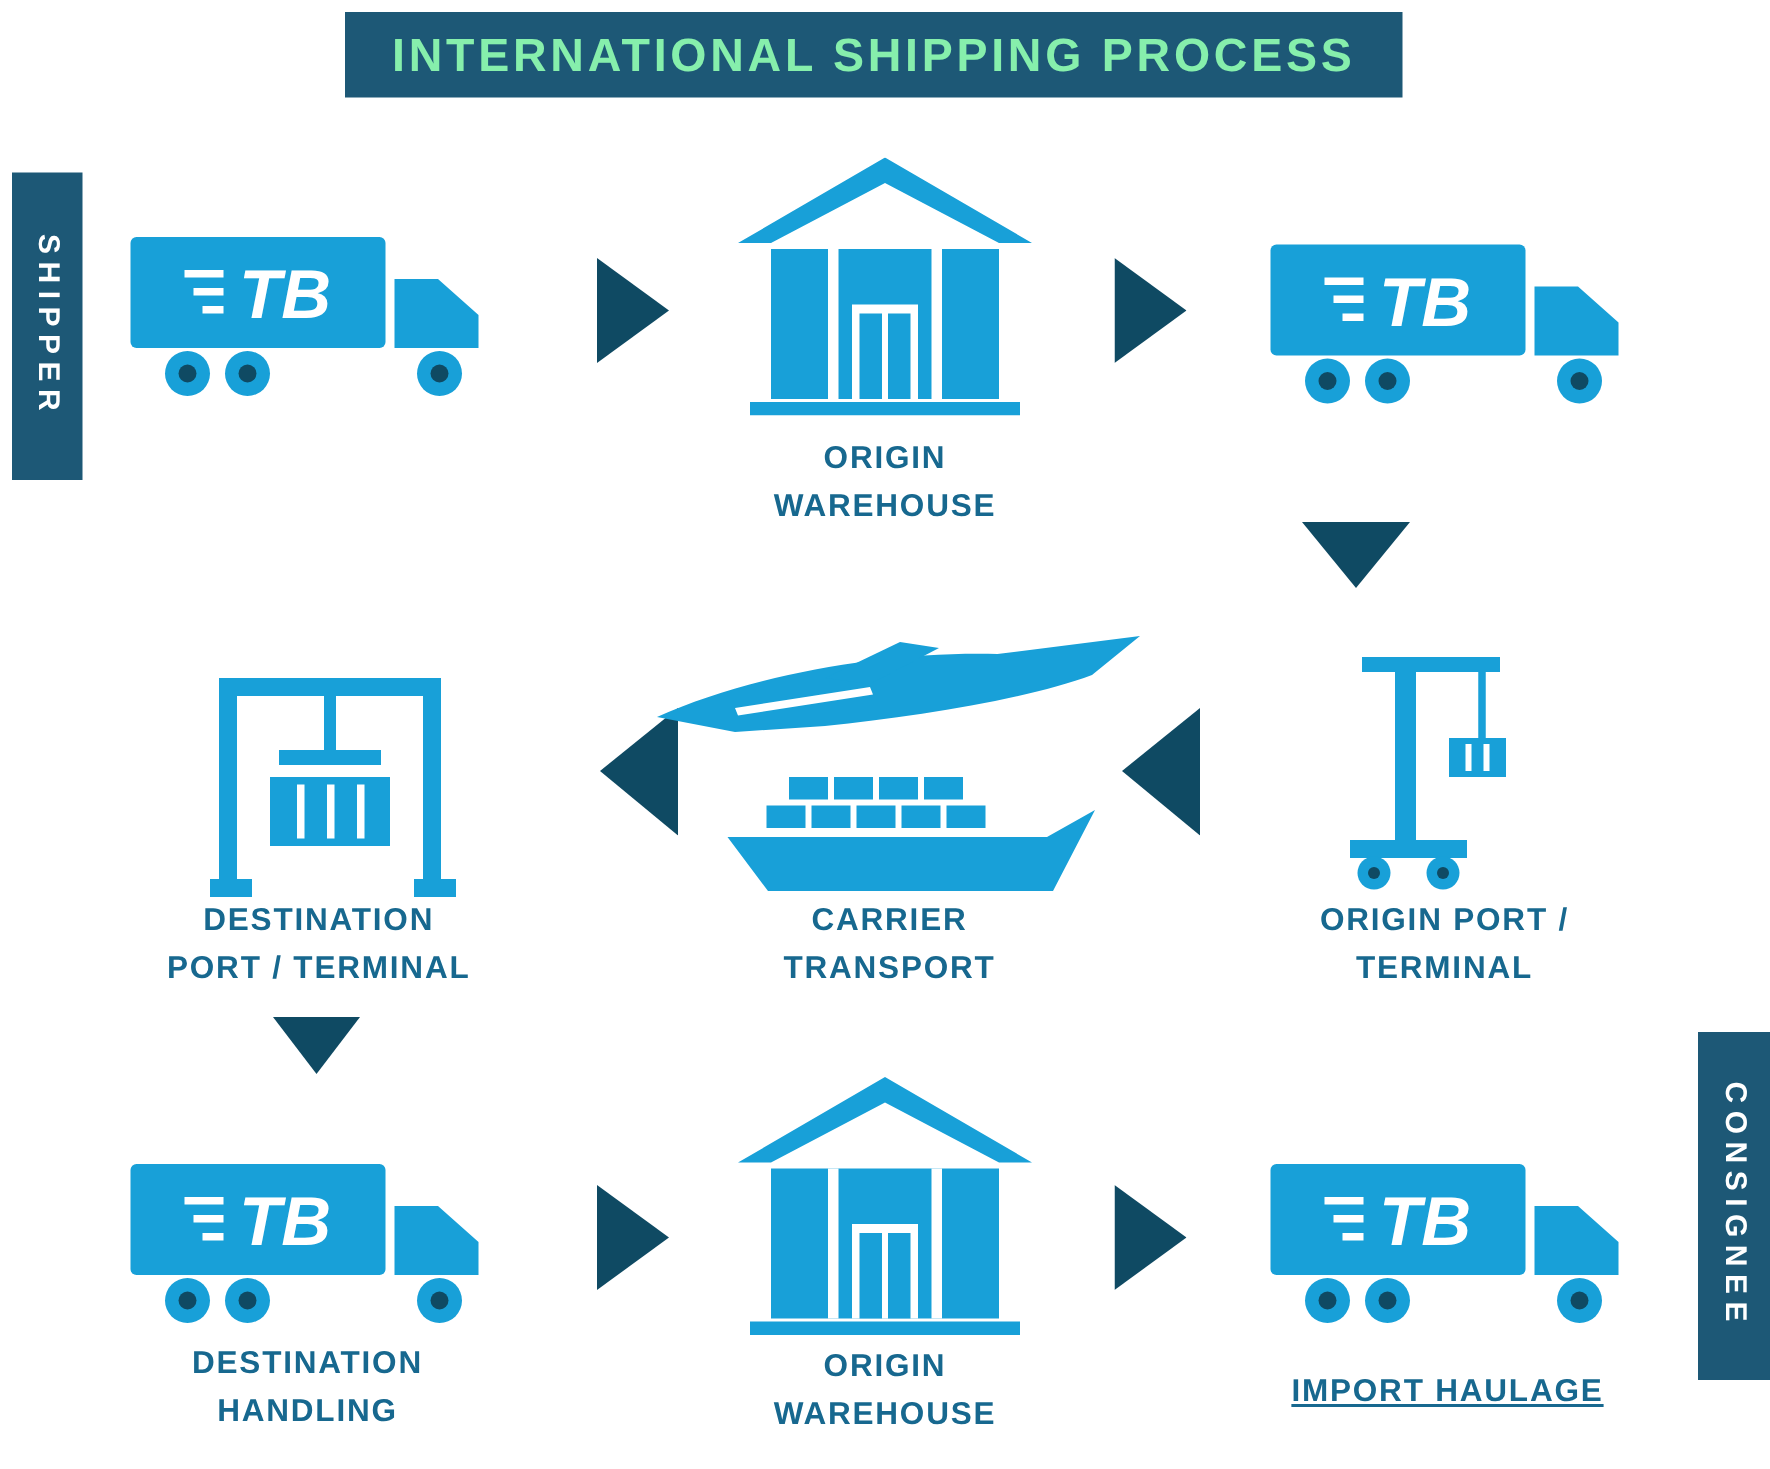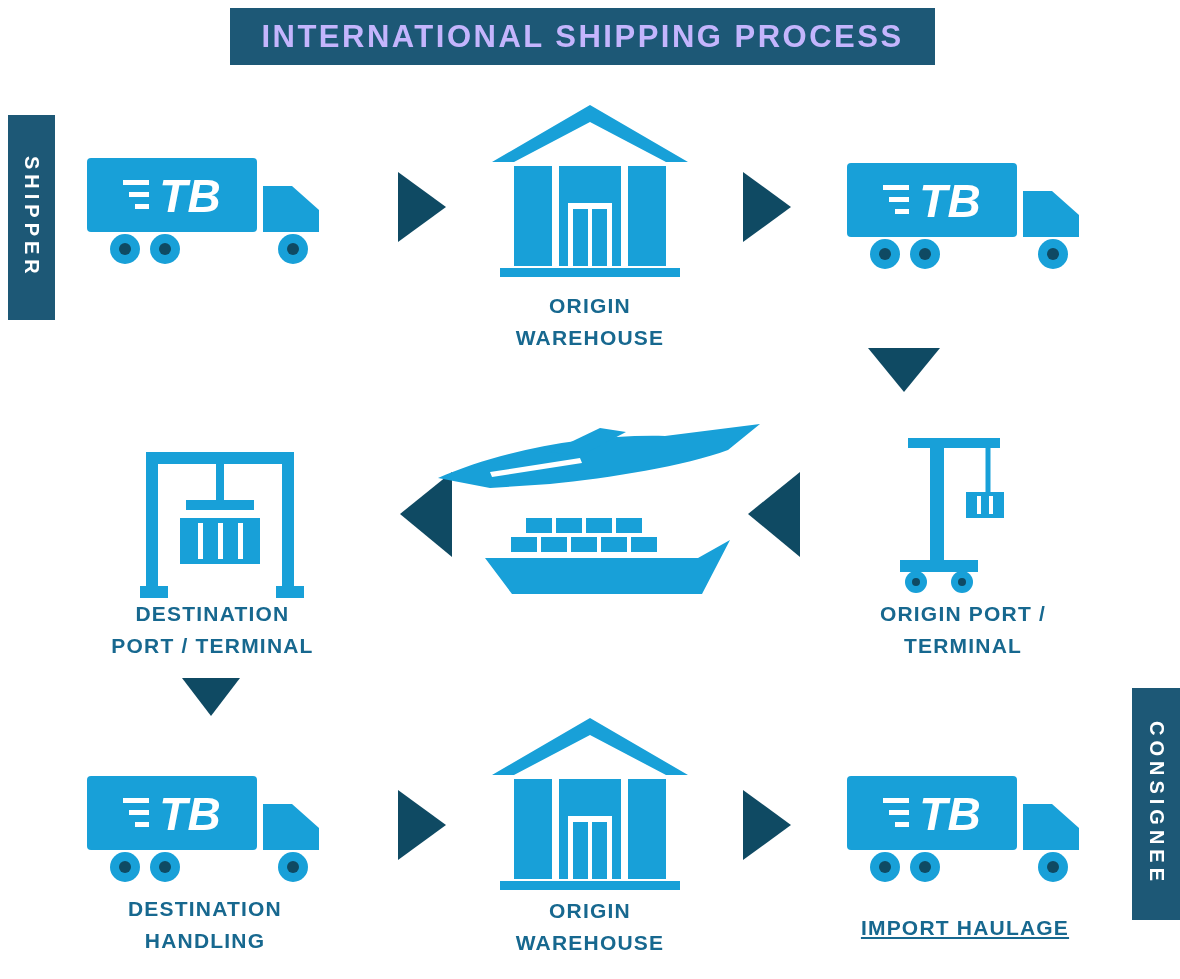--- a/index.html
+++ b/index.html
@@ -13,21 +13,21 @@
   html,body{background:#ffffff;}
   body{font-family:"Liberation Sans", sans-serif;}
   #canvas{position:relative;width:1180px;height:979px;background:#ffffff;overflow:hidden;}
 
   
   .banner{
     position:absolute;left:230px;top:8px;width:705px;height:57px;
     background:var(--banner);display:flex;align-items:center;justify-content:center;
   }
   .banner-text{
-    color:#c4b5fd;font-size:31px;font-weight:bold;letter-spacing:2.5px;white-space:nowrap;
+    color:#86efac;font-size:31px;font-weight:bold;letter-spacing:2.5px;white-space:nowrap;
   }
 
   
   .side-tab{
     position:absolute;background:var(--banner);display:flex;align-items:center;justify-content:center;
   }
   .side-tab span{
     writing-mode:vertical-rl;color:#fff;font-size:20px;font-weight:bold;letter-spacing:5px;white-space:nowrap;
   }
   #shipper-tab{left:8px;top:115px;width:47px;height:205px;}
@@ -169,20 +169,24 @@
       <rect class="f-blue" x="156" y="96" width="26" height="15"></rect>
       <rect class="f-blue" x="186" y="96" width="26" height="15"></rect>
       <rect class="f-blue" x="81" y="115" width="26" height="15"></rect>
       <rect class="f-blue" x="111" y="115" width="26" height="15"></rect>
       <rect class="f-blue" x="141" y="115" width="26" height="15"></rect>
       <rect class="f-blue" x="171" y="115" width="26" height="15"></rect>
       <rect class="f-blue" x="201" y="115" width="26" height="15"></rect>
 
       <polygon class="f-blue" points="55,136 268,136 300,118 272,172 82,172"></polygon>
     </svg>
+  </div>
+  <div class="step-label" style="left:468px;top:598px;width:250px;">
+    <div>CARRIER</div>
+    <div>TRANSPORT</div>
   </div>
 
   <div class="arrow" style="left:748px;top:472px;">
     <svg width="52" height="85" viewBox="0 0 52 85">
         <polygon class="f-dark" points="52,0 0,42 52,85"></polygon>
       </svg>
   </div>
 
   <div class="icon-box" style="left:878px;top:430px;width:126px;height:165px;">
     <svg width="126" height="165" viewBox="0 0 126 165">

